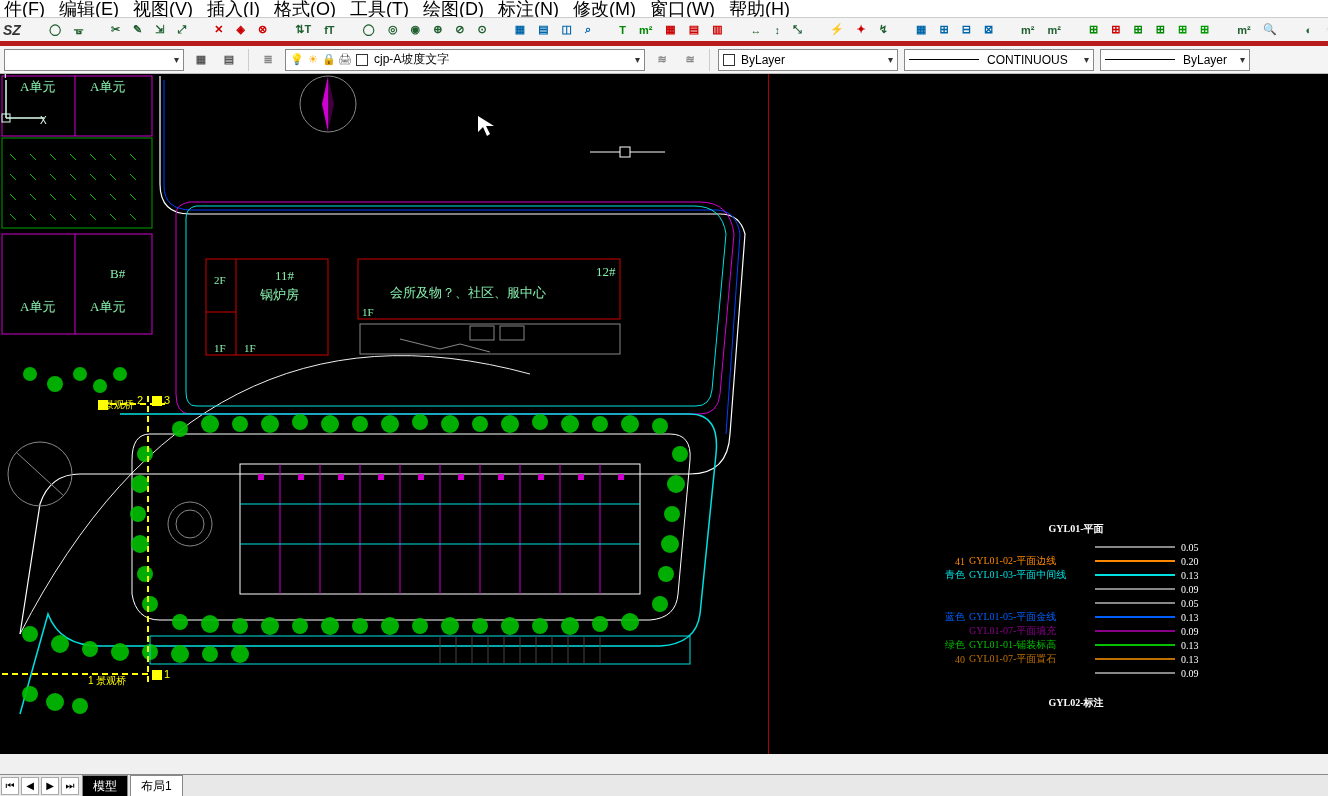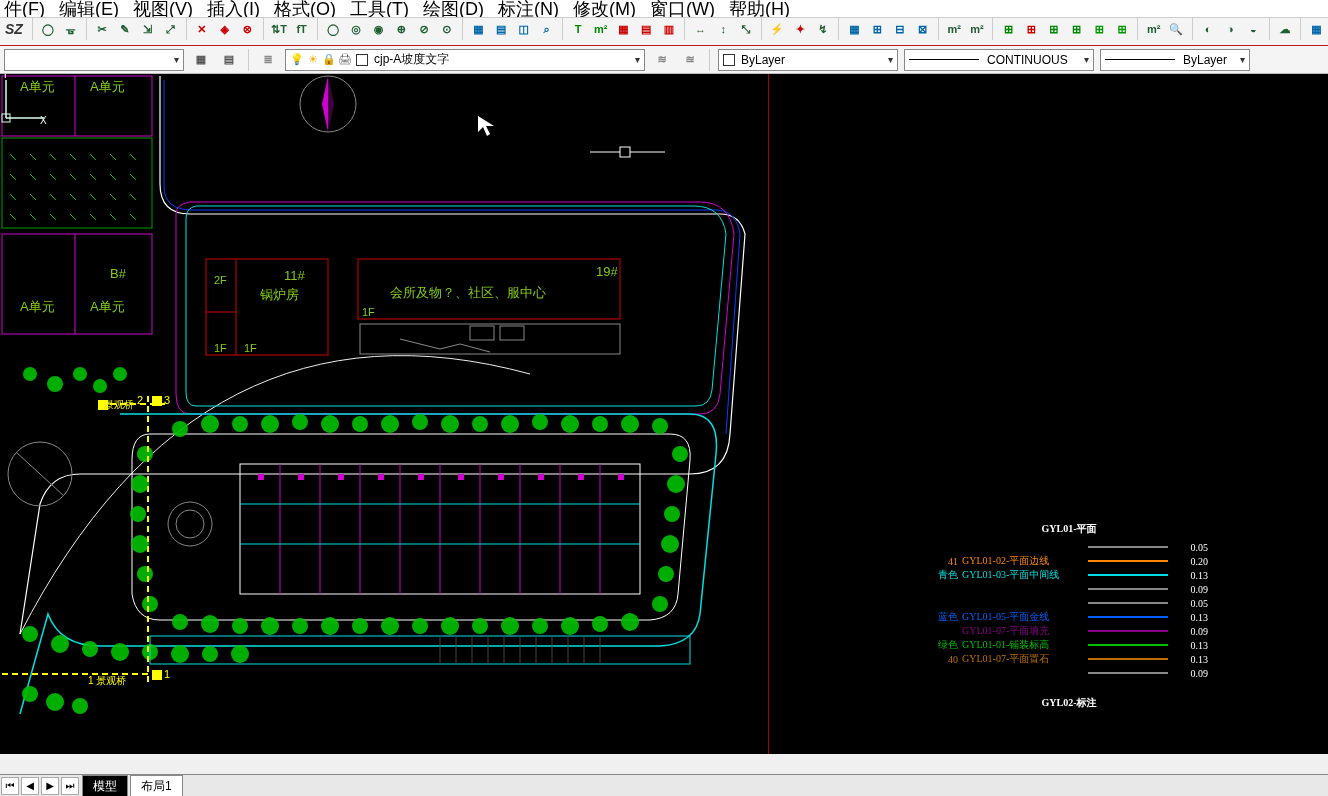--- a/index.html
+++ b/index.html
@@ -21,23 +21,24 @@
     padding: 0 4px;
     border-bottom: 1px solid #ccc;
     white-space: nowrap;
     overflow: hidden;
   }
   .menubar span { margin-right: 14px; color: #000; font-size: 18px; cursor: default; }
   .toolbar {
     background: #f4f4f4;
     height: 28px;
     display: flex;
+    align-items: center;
     padding: 0 2px;
-    gap: 4px;
-    border-bottom: 1px solid #b91c1c;
+    gap: 11px;
+    border-bottom: 5px solid #b91c1c;
   }
   .tbtn {
     width: 22px; height: 22px;
     display: inline-flex; align-items: center; justify-content: center;
     border: 1px solid transparent;
     font-size: 11px;
     color: #206030;
     font-weight: bold;
   }
   .tsep { width: 1px; height: 22px; background: #ccc; margin: 0 2px; }
@@ -66,39 +67,39 @@
   .swatch { width: 12px; height: 12px; border: 1px solid #333; margin-right: 6px; background: #fff; display: inline-block; }
   .layer-icons { display:flex; gap:2px; align-items:center; margin-right:4px;}
   .li { width:14px; height:14px; display:inline-flex; align-items:center; justify-content:center; font-size:11px;}
   .canvas {
     position: relative;
     background: #000;
     height: 680px;
     overflow: hidden;
   }
   .canvas svg { position: absolute; top:0; left:0; }
-  .red-text { color:#84cc16; font-size:13px; font-family: Liberation Sans, sans-serif; position:absolute; white-space:nowrap; }
+  .red-text { color:#86efac; font-size:13px; font-family: Liberation Serif, serif; position:absolute; white-space:nowrap; }
   .tabbar {
     position:absolute; left:0; bottom:0; right:0;
     height: 22px;
     background: #e8e8e8;
     display: flex; align-items: center;
     border-top: 1px solid #888;
     font-size: 12px;
   }
   .tabnav { width:18px; height:18px; display:flex; align-items:center; justify-content:center; border:1px solid #aaa; margin:0 1px; font-size:10px; background:#fff;}
   .tab { padding: 2px 10px; border:1px solid #888; border-bottom:none; margin-left:2px; background:#fff; }
   .tab.active { background:#000; color:#fff; }
   .ucs { position:absolute; left:70px; bottom:40px; }
-  .legend { position:absolute; right:120px; bottom:40px; color:#fff; font-size:10px; font-family: SimSun, serif;}
+  .legend { position:absolute; right:113px; bottom:40px; color:#fff; font-size:10px; font-family: SimSun, serif;}
   .legend-row { display:flex; align-items:center; height:14px; }
   .legend-row .num { width:28px; text-align:right; margin-right:4px;}
   .legend-row .name { width:120px; }
   .legend-row .line { width:80px; border-top:2px solid; margin:0 6px;}
-  .legend-row .val { width:34px; text-align:right;}
+  .legend-row .val { width:34px; text-align:left;}
   .legend-title { text-align:center; font-weight:bold; margin-bottom:4px; color:#fff;}
   .cursor-cross { position:absolute; pointer-events:none; }
   .linetype-combo .ltline { display:inline-block; width:70px; border-top:1px solid #000; margin-right:8px; vertical-align:middle;}
 </style>
 </head>
 <body>
 
 <div class="menubar">
   <span>件(F)</span>
   <span>编辑(E)</span>
@@ -452,23 +453,23 @@
       <rect x="152" y="596" width="10" height="10"></rect>
       <rect x="98" y="326" width="10" height="10"></rect>
     </g>
   </svg>
 
   <div class="red-text" style="left:20px; top:4px">A单元</div>
   <div class="red-text" style="left:90px; top:4px">A单元</div>
   <div class="red-text" style="left:20px; top:224px">A单元</div>
   <div class="red-text" style="left:90px; top:224px">A单元</div>
   <div class="red-text" style="left:110px; top:192px">B#</div>
-  <div class="red-text" style="left:284px; top:194px">11#</div>
+  <div class="red-text" style="left:275px; top:194px">11#</div>
   <div class="red-text" style="left:260px; top:212px">锅炉房</div>
-  <div class="red-text" style="left:596px; top:190px">19#</div>
+  <div class="red-text" style="left:596px; top:190px">12#</div>
   <div class="red-text" style="left:390px; top:210px">会所及物？、社区、服中心</div>
   <div class="red-text" style="left:214px; top:200px; font-size:11px">2F</div>
   <div class="red-text" style="left:214px; top:268px; font-size:11px">1F</div>
   <div class="red-text" style="left:244px; top:268px; font-size:11px">1F</div>
   <div class="red-text" style="left:362px; top:232px; font-size:11px">1F</div>
 
   <div style="position:absolute; color:#ffff00; font-size:11px; left:164px; top:594px">1</div>
   <div style="position:absolute; color:#ffff00; font-size:11px; left:164px; top:320px">3</div>
   <div style="position:absolute; color:#ffff00; font-size:11px; left:137px; top:320px">2</div>
   <div style="position:absolute; color:#ffff00; font-size:10px; left:88px; top:600px">1 景观桥</div>

